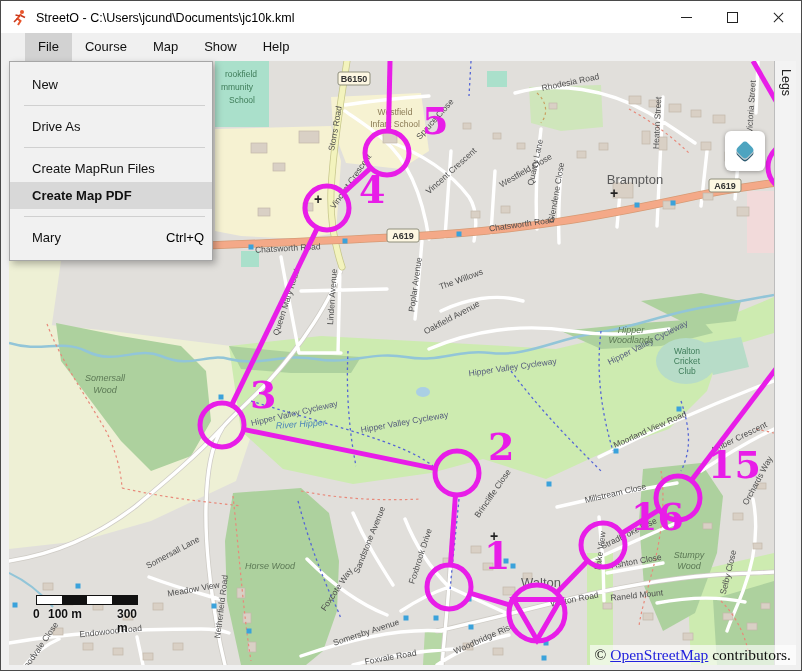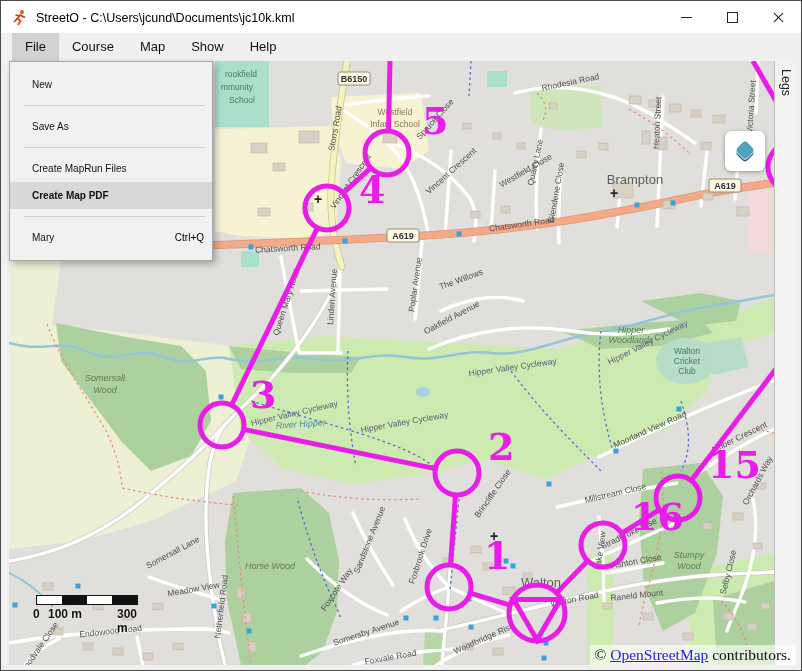--- a/index.html
+++ b/index.html
@@ -10,26 +10,26 @@
   .title-text{font-size:12.5px;color:#000;}
   .win-controls{position:absolute;right:0;top:0;height:32px;display:flex;}
   .win-btn{width:46px;height:32px;display:flex;align-items:center;justify-content:center;position:relative;}
   .glyph-min{width:11px;height:1px;background:#222;}
   .glyph-max{width:9px;height:9px;border:1px solid #222;}
   .glyph-close{position:relative;width:11px;height:11px;}
   .glyph-close::before,.glyph-close::after{content:"";position:absolute;left:-1px;top:5px;width:13px;height:1px;background:#222;}
   .glyph-close::before{transform:rotate(45deg);}
   .glyph-close::after{transform:rotate(-45deg);}
   
-  .menubar{position:absolute;left:0;top:32px;width:100%;height:44px;background:#f0f0f0;display:flex;padding-left:11px;box-sizing:border-box;}
+  .menubar{position:absolute;left:0;top:32px;width:100%;height:44px;background:#f0f0f0;display:flex;padding-left:24px;box-sizing:border-box;}
   .menubar .mitem{padding:0 13px;line-height:28px;font-size:13px;color:#111;}
   .menubar .mitem.active{background:#d2d2d2;}
   
   .dropdown{position:absolute;left:8px;top:60px;width:204px;background:#f1f1f1;border:1px solid #a6a6a6;box-shadow:3px 3px 7px rgba(0,0,0,.28);z-index:60;padding:9px 0;box-sizing:border-box;}
-  .dd-item{height:27px;line-height:27px;padding-left:22px;font-size:10px;color:#111;display:flex;align-items:center;}
+  .dd-item{height:27px;line-height:27px;padding-left:22px;font-size:13px;color:#111;display:flex;align-items:center;}
   .dd-item.hl{background:#d8d8d8;font-weight:bold;}
   .dd-sep{border-top:1px solid #d0d0d0;margin:7px 7px 7px 14px;}
   .dd-shortcut{margin-left:auto;padding-right:8px;color:#000000;}
   
   .map-wrap{position:absolute;left:8px;top:60px;width:765px;height:604px;overflow:hidden;background:#e1dfdb;}
   .legs-strip{position:absolute;left:773px;top:60px;width:22px;height:604px;background:#f3f3f3;border-left:1px solid #bdbdbd;box-sizing:border-box;}
   .legs-strip span{writing-mode:vertical-rl;display:block;margin:8px auto 0 auto;font-size:12.5px;color:#222;}
   .layers-btn{position:absolute;left:716px;top:70px;width:40px;height:40px;background:#fff;border-radius:6px;box-shadow:0 1px 4px rgba(0,0,0,.35);display:flex;align-items:center;justify-content:center;z-index:20;}
   
   .scalebar{position:absolute;left:27px;top:534px;z-index:15;}
@@ -357,21 +357,21 @@
   <div class="legs-strip">
     <span>Legs</span>
   </div>
 
   <div class="dropdown" id="filemenu">
       <div class="dd-item">
         <span>New</span>
       </div>
       <div class="dd-sep"></div>
       <div class="dd-item">
-        <span>Save As</span>
+        <span>Drive As</span>
       </div>
       <div class="dd-sep"></div>
       <div class="dd-item">
         <span>Create MapRun Files</span>
       </div>
       <div class="dd-item hl">
         <span>Create Map PDF</span>
       </div>
       <div class="dd-sep"></div>
       <div class="dd-item">

